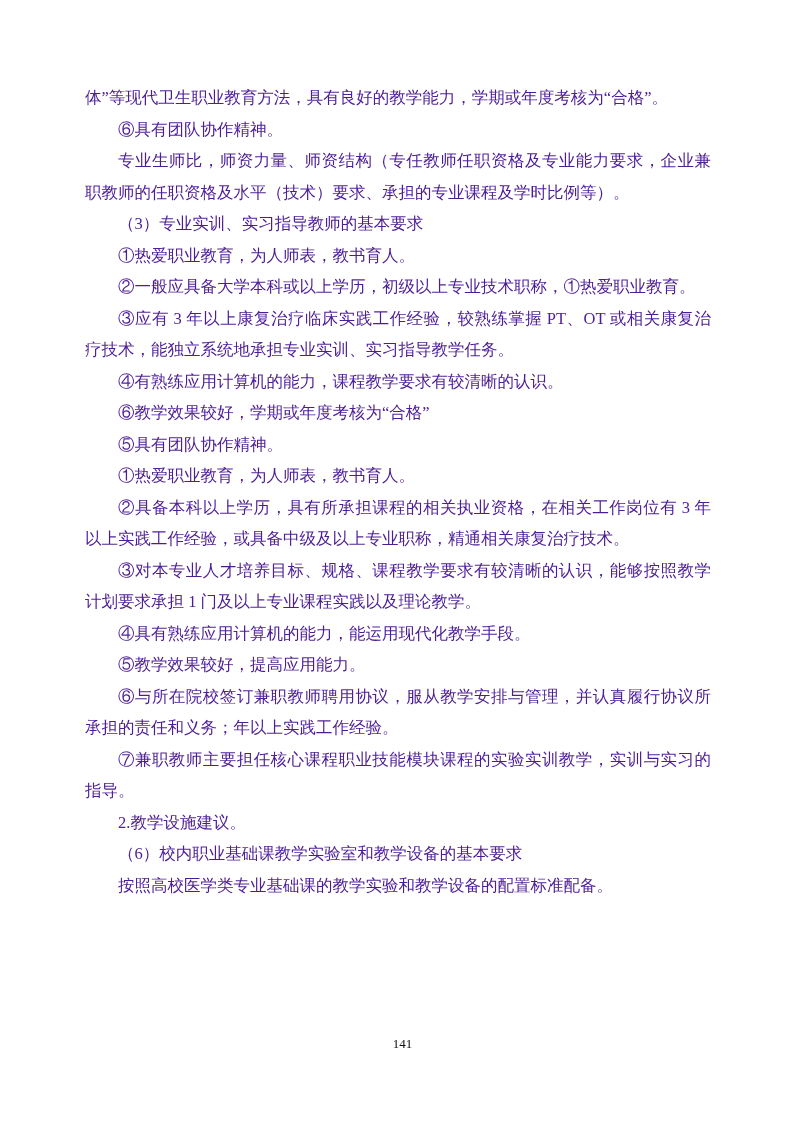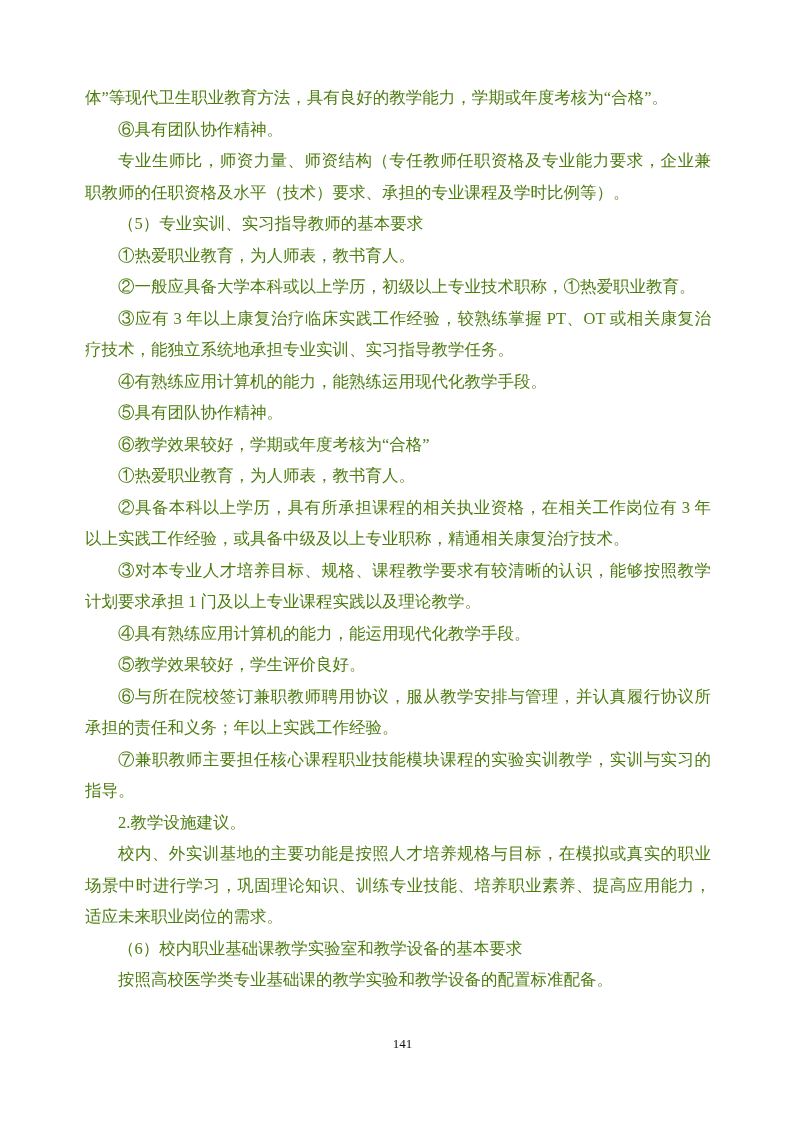--- a/index.html
+++ b/index.html
@@ -18,21 +18,21 @@
     position: absolute;
     top: 82px;
     left: 85px;
     width: 626px;
     color: #111111;
   }
   .content p {
     font-size: 16.5px;
     line-height: 31.5px;
     text-align: justify;
-    color: #4d7c0f;
+    color: #4c1d95;
     word-break: break-all;
   }
   .content p.indent { text-indent: 2em; }
   .content p.bold { font-weight: normal; }
   .page-number {
     position: absolute;
     top: 1036px;
     left: 12px;
     right: 0;
     text-align: center;
@@ -42,33 +42,32 @@
   }
 </style>
 </head>
 <body>
 
 <div class="page">
   <div class="content" id="document-body">
       <p>体”等现代卫生职业教育方法，具有良好的教学能力，学期或年度考核为“合格”。</p>
       <p class="indent">⑥具有团队协作精神。</p>
       <p class="indent">专业生师比，师资力量、师资结构（专任教师任职资格及专业能力要求，企业兼职教师的任职资格及水平（技术）要求、承担的专业课程及学时比例等）。</p>
-      <p class="indent">（5）专业实训、实习指导教师的基本要求</p>
+      <p class="indent">（3）专业实训、实习指导教师的基本要求</p>
       <p class="indent">①热爱职业教育，为人师表，教书育人。</p>
       <p class="indent">②一般应具备大学本科或以上学历，初级以上专业技术职称，①热爱职业教育。</p>
       <p class="indent">③应有 3 年以上康复治疗临床实践工作经验，较熟练掌握 PT、OT 或相关康复治疗技术，能独立系统地承担专业实训、实习指导教学任务。</p>
-      <p class="indent">④有熟练应用计算机的能力，能熟练运用现代化教学手段。</p>
+      <p class="indent">④有熟练应用计算机的能力，课程教学要求有较清晰的认识。</p>
+      <p class="indent">⑥教学效果较好，学期或年度考核为“合格”</p>
       <p class="indent">⑤具有团队协作精神。</p>
-      <p class="indent">⑥教学效果较好，学期或年度考核为“合格”</p>
       <p class="indent">①热爱职业教育，为人师表，教书育人。</p>
       <p class="indent">②具备本科以上学历，具有所承担课程的相关执业资格，在相关工作岗位有 3 年以上实践工作经验，或具备中级及以上专业职称，精通相关康复治疗技术。</p>
       <p class="indent">③对本专业人才培养目标、规格、课程教学要求有较清晰的认识，能够按照教学计划要求承担 1 门及以上专业课程实践以及理论教学。</p>
       <p class="indent">④具有熟练应用计算机的能力，能运用现代化教学手段。</p>
-      <p class="indent">⑤教学效果较好，学生评价良好。</p>
+      <p class="indent">⑤教学效果较好，提高应用能力。</p>
       <p class="indent">⑥与所在院校签订兼职教师聘用协议，服从教学安排与管理，并认真履行协议所承担的责任和义务；年以上实践工作经验。</p>
       <p class="indent">⑦兼职教师主要担任核心课程职业技能模块课程的实验实训教学，实训与实习的指导。</p>
       <p class="indent bold">2.教学设施建议。</p>
-      <p class="indent">校内、外实训基地的主要功能是按照人才培养规格与目标，在模拟或真实的职业场景中时进行学习，巩固理论知识、训练专业技能、培养职业素养、提高应用能力，适应未来职业岗位的需求。</p>
       <p class="indent">（6）校内职业基础课教学实验室和教学设备的基本要求</p>
       <p class="indent">按照高校医学类专业基础课的教学实验和教学设备的配置标准配备。</p>
     </div>
   <div class="page-number">141</div>
 </div>
 
 </body></html>

